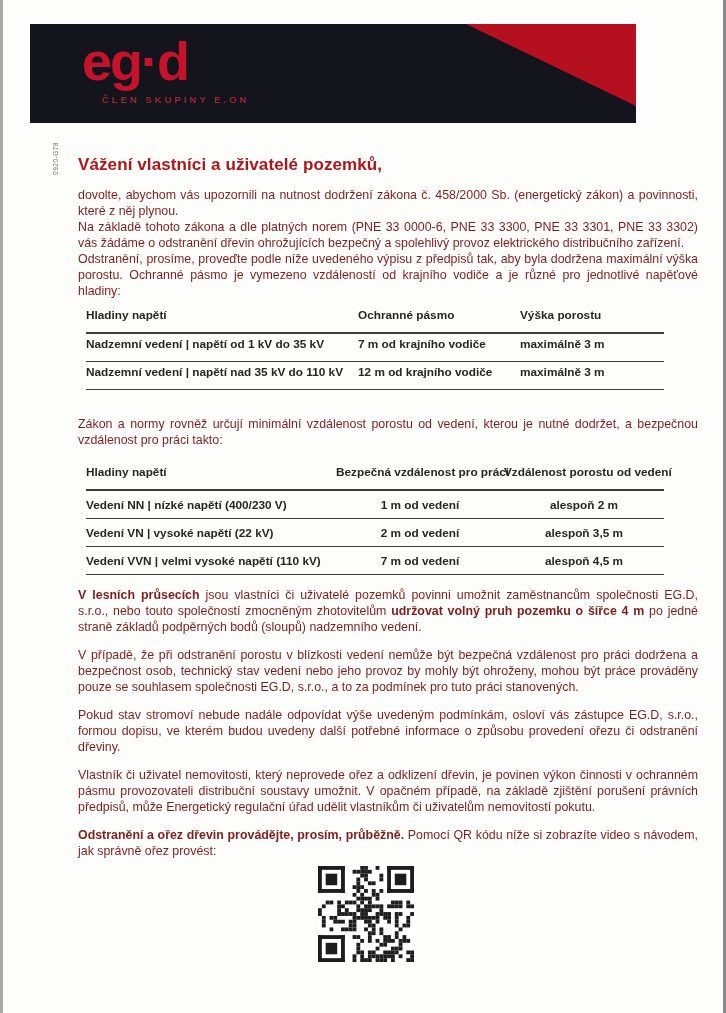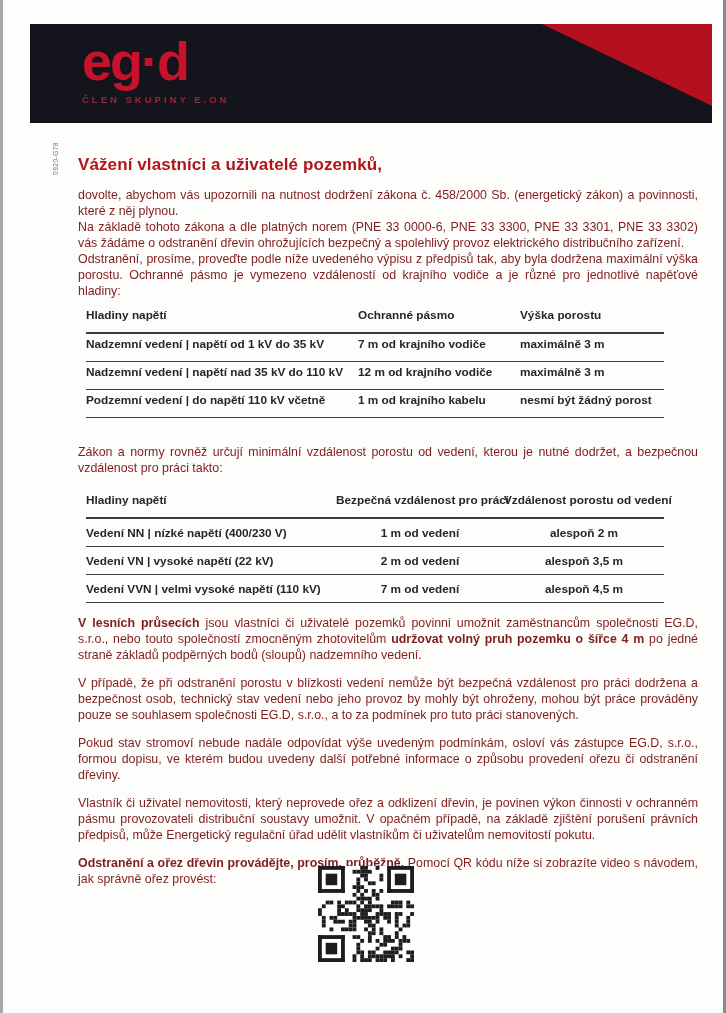--- a/index.html
+++ b/index.html
@@ -9,35 +9,35 @@
     background: #fdfdfc;
     font-family: "Liberation Sans", sans-serif;
     color: #2e2e2e;
     overflow: hidden;
   }
   .scan-edge-left  { position:absolute; left:0;  top:0; width:3px;  height:1013px; background:#a8a8a8; }
   .scan-edge-right { position:absolute; right:0; top:0; width:3px;  height:1013px; background:#8a8a8a; }
 
   
   .banner {
-    position:absolute; left:30px; top:24px; width:682px; height:99px;
+    position:absolute; left:30px; top:24px; width:606px; height:99px;
     background:#14141d; overflow:hidden;
   }
   .banner-red-triangle {
     position:absolute; top:0; right:0; width:170px; height:82px;
     background:#b5101f;
     clip-path: polygon(0 0, 100% 0, 100% 100%);
   }
   .logo {
     position:absolute; left:52px; top:6px;
     font-size:54px; font-weight:700; letter-spacing:-2px;
     color:#c6122a;
   }
   .tagline {
-    position:absolute; left:52px; top:70px;
+    position:absolute; left:72px; top:70px;
     font-size:9.5px; font-weight:700; letter-spacing:3px;
     color:#9e2532;
   }
 
   
   .side-code {
     position:absolute; left:52px; top:142px;
     writing-mode: vertical-rl; transform: rotate(180deg);
     font-size:6.5px; color:#6f6f6f; letter-spacing:0.5px;
   }
@@ -121,25 +121,20 @@
     <tbody>
       <tr>
         <td>Nadzemní vedení | napětí od 1 kV do 35 kV</td>
         <td>7 m od krajního vodiče</td>
         <td>maximálně 3 m</td>
       </tr>
       <tr>
         <td>Nadzemní vedení | napětí nad 35 kV do 110 kV</td>
         <td>12 m od krajního vodiče</td>
         <td>maximálně 3 m</td>
-      </tr>
-      <tr>
-        <td>Podzemní vedení | do napětí 110 kV včetně</td>
-        <td>1 m od krajního kabelu</td>
-        <td>nesmí být žádný porost</td>
       </tr>
     </tbody>
   </table>
 
   <p class="para mid-para">Zákon a normy rovněž určují minimální vzdálenost porostu od vedení, kterou je nutné dodržet, a bezpečnou vzdálenost pro práci takto:</p>
 
   <table class="t t2">
     <colgroup>
         <col class="c1">
         <col class="c2">

